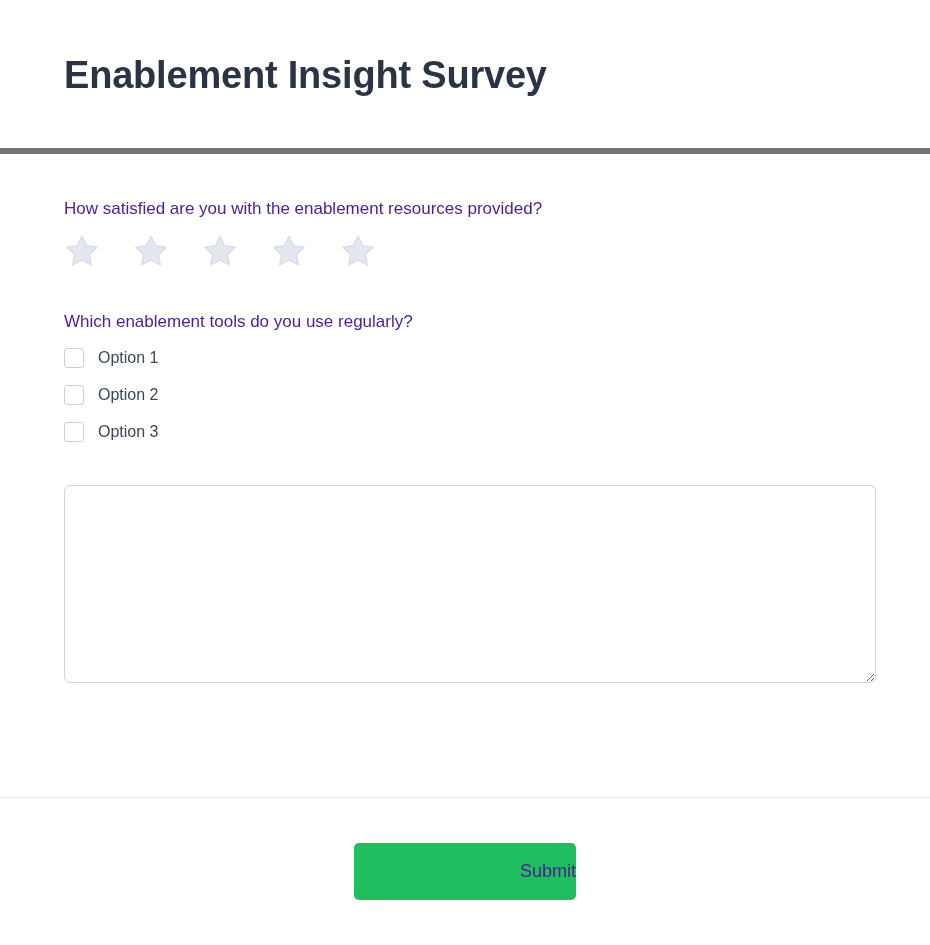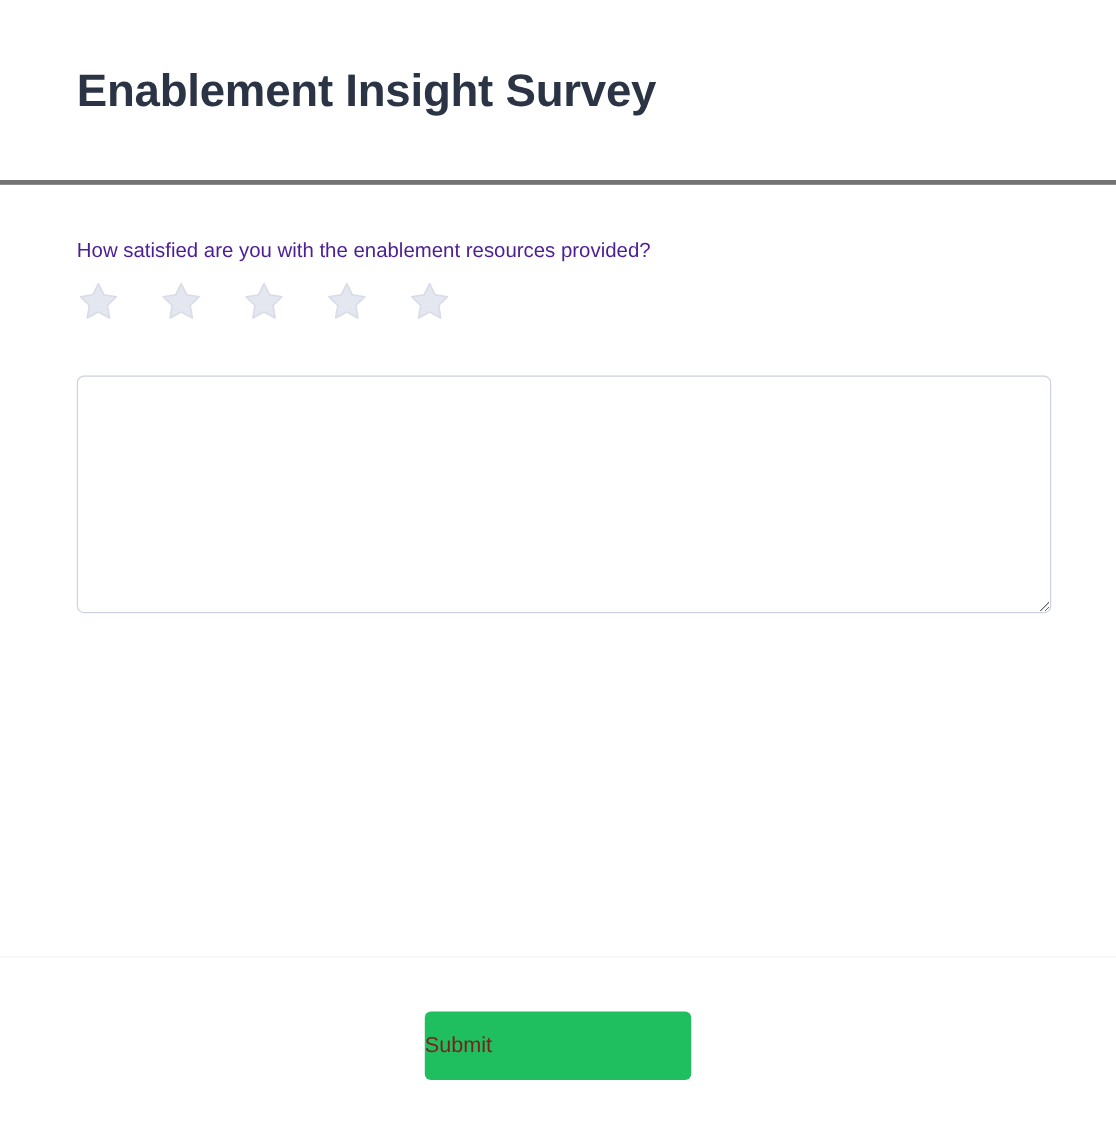--- a/index.html
+++ b/index.html
@@ -25,21 +25,21 @@
     flex-direction: column;
   }
 
   
   .survey-header {
     height: 154px;
     box-sizing: border-box;
     padding: 0 64px;
     display: flex;
     align-items: center;
-    border-bottom: 4px solid #737373;
+    border-bottom: 6px solid #737373;
     background: #ffffff;
   }
   .survey-title {
     font-size: 38px;
     line-height: 1.15;
     font-weight: bold;
     color: #2b3445;
     letter-spacing: -0.2px;
     margin: 0;
     padding-top: 4px;
@@ -141,28 +141,28 @@
     align-items: center;
     justify-content: center;
     background: #ffffff;
   }
   .submit-button {
     width: 222px;
     height: 57px;
     border: none;
     border-radius: 5px;
     background: #1fbf5f;
-    color: #7f1d1d;
+    color: #4c1d95;
     font-family: "Liberation Sans", sans-serif;
     font-size: 18px;
     line-height: 57px;
     font-weight: normal;
     cursor: pointer;
     padding: 0;
-    text-align: left;
+    text-align: right;
   }
 </style>
 </head>
 <body>
 
 <div class="survey-page">
 
   <div class="survey-header">
     <h1 class="survey-title">Enablement Insight Survey</h1>
   </div>
@@ -194,20 +194,38 @@
           </svg>
         </span>
         <span class="star-item">
           <svg width="36" height="36" viewBox="0 0 24 24">
             <path d="M12 2.2 L15.1 8.5 L22 9.5 L17 14.4 L18.2 21.3 L12 18.0 L5.8 21.3 L7 14.4 L2 9.5 L8.9 8.5 Z" fill="#e4e7ef" stroke="#d8dce8" stroke-width="0.9" stroke-linejoin="round"></path>
           </svg>
         </span>
       </div>
     </div>
 
+    <div class="question-block q-checkbox-wrap">
+      <p class="question-label">Which enablement tools do you use regularly?</p>
+
+      <div class="checkbox-list">
+        <div class="checkbox-row">
+          <span class="checkbox-box"></span>
+          <span class="checkbox-label">Option 1</span>
+        </div>
+        <div class="checkbox-row">
+          <span class="checkbox-box"></span>
+          <span class="checkbox-label">Option 2</span>
+        </div>
+        <div class="checkbox-row">
+          <span class="checkbox-box"></span>
+          <span class="checkbox-label">Option 3</span>
+        </div>
+      </div>
+    </div>
 
     <div class="question-block q-textarea-wrap">
       <textarea class="feedback-textarea" placeholder="" style=""></textarea>
     </div>
 
   </div>
 
   <div class="survey-footer">
     <button class="submit-button">Submit</button>
   </div>

